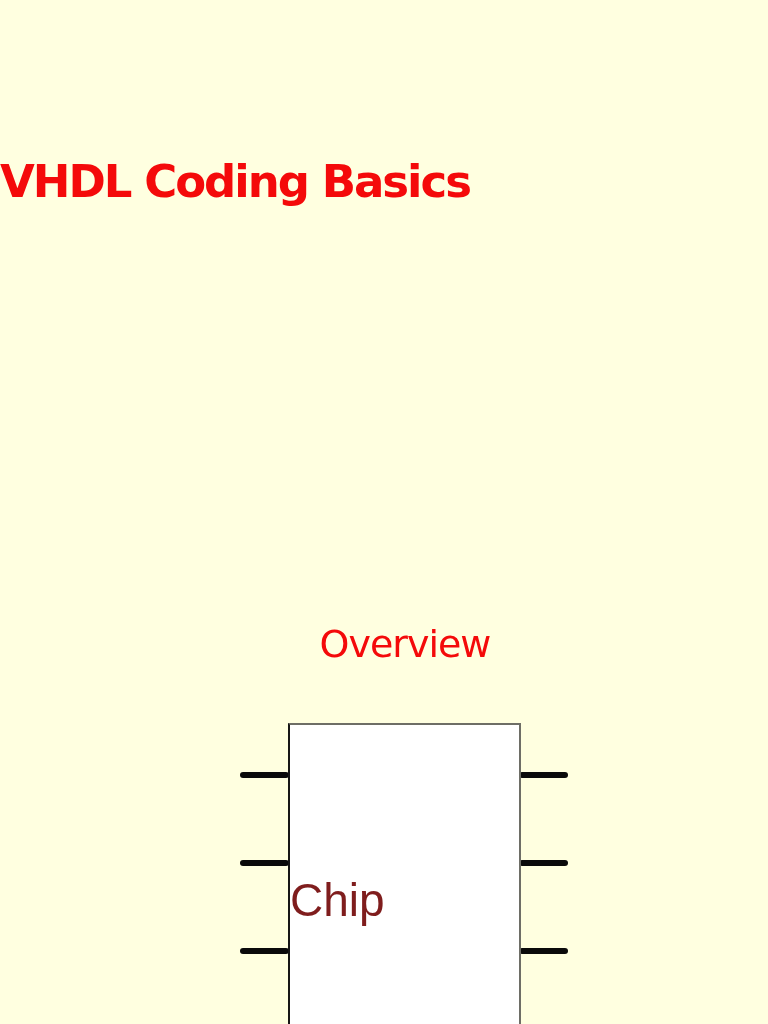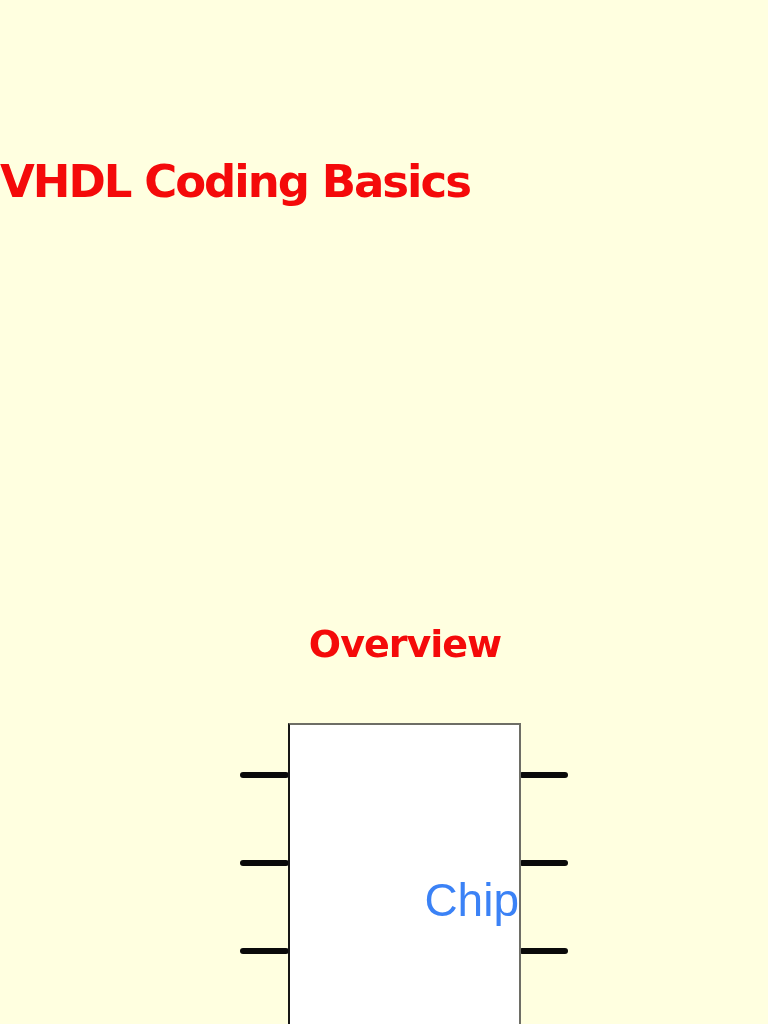--- a/index.html
+++ b/index.html
@@ -27,21 +27,21 @@
   }
   .section-heading {
     position: absolute;
     top: 622px;
     left: 0;
     right: 0;
     padding-left: 42px; 
     text-align: center;
     color: var(--heading, #F40A0A);
     font-size: 38px;
-    font-weight: bold;
+    font-weight: normal;
     letter-spacing: -1px;
     line-height: 1.2;
   }
   .chip-diagram {
     position: absolute;
     left: 0;
     top: 0;
     width: 768px;
     height: 1024px;
   }
@@ -54,22 +54,22 @@
     background: var(--chip_fill, #FFFFFF);
     border-top: 2px solid var(--chip_border, #6E6E66);
     border-right: 2px solid var(--chip_border, #6E6E66);
     border-left: 2px solid #161616;
   }
   .chip-label {
     position: absolute;
     left: 0;
     right: 0;
     top: 148px;
-    text-align: right;
-    color: #3b82f6;
+    text-align: left;
+    color: #7f1d1d;
     font-family: "Liberation Sans", sans-serif;
     font-size: 46px;
     line-height: 1.2;
     font-weight: normal;
   }
   .pin {
     position: absolute;
     height: 6px;
     width: 49px;
     background: var(--pin, #0A0A0A);

